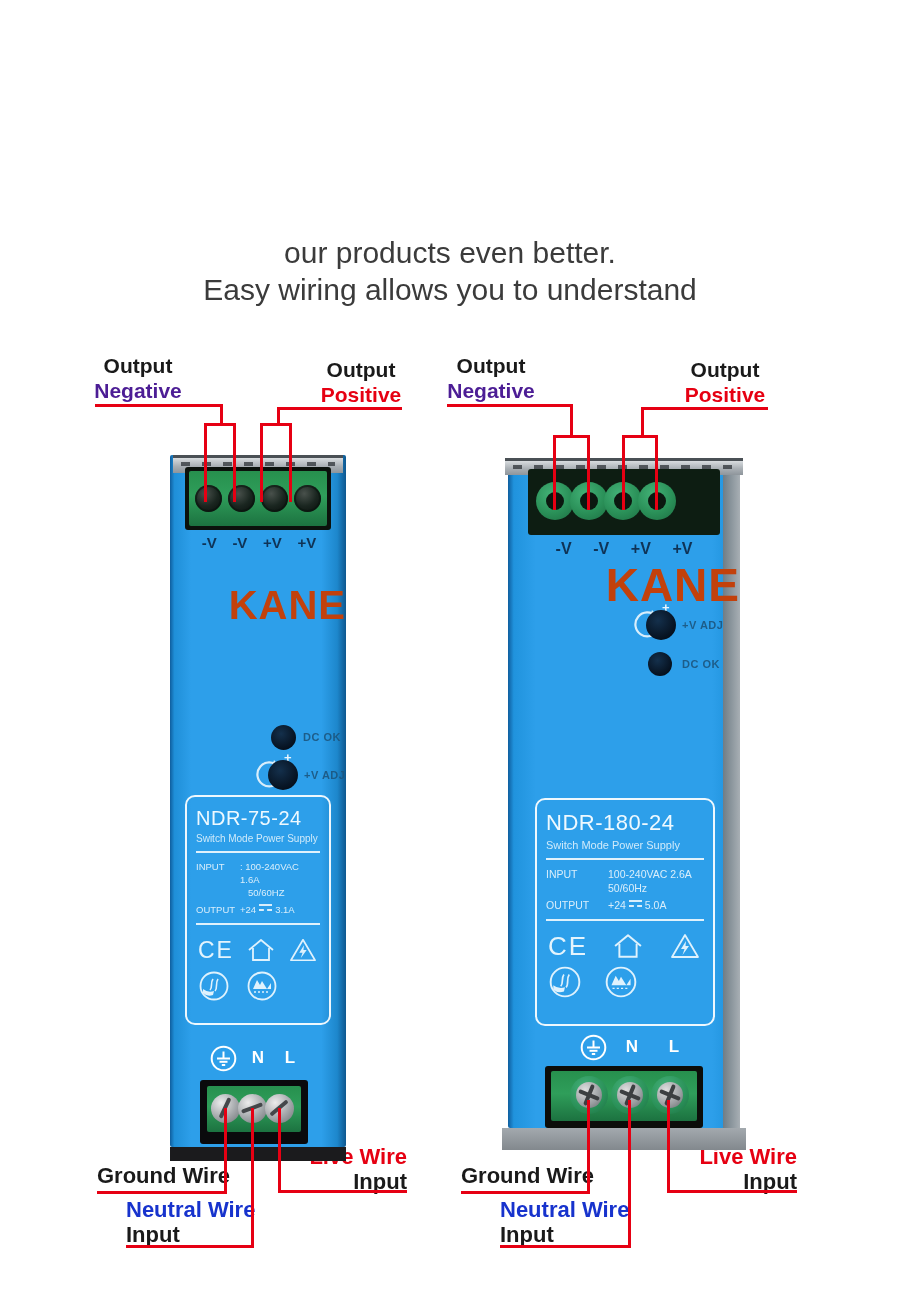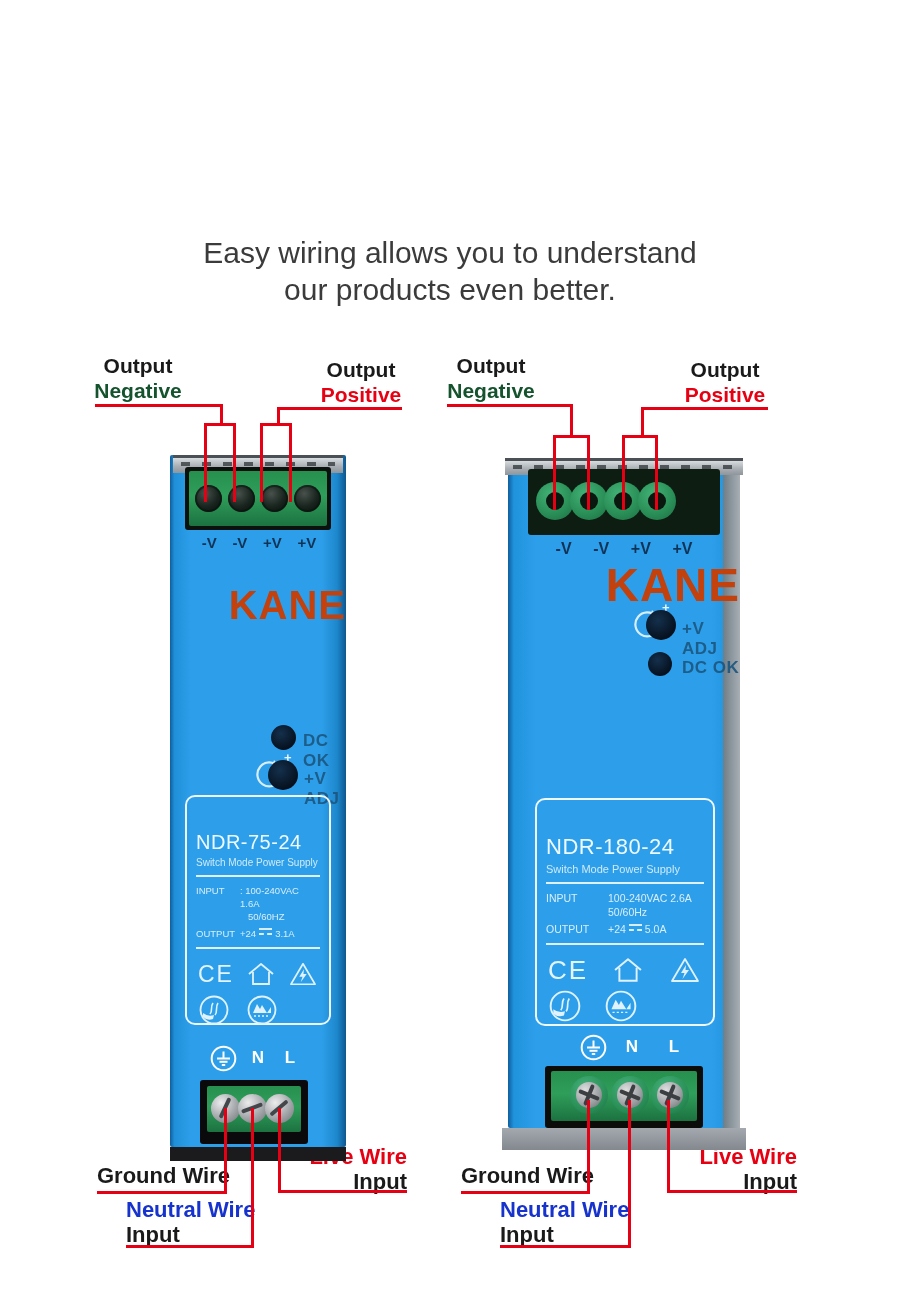--- a/index.html
+++ b/index.html
@@ -8,21 +8,21 @@
 
   
   .title{position:absolute;top:146px;left:0;width:900px;text-align:center;
          font-size:61px;font-weight:bold;color:#333;letter-spacing:0;}
   .subtitle{position:absolute;top:234px;left:0;width:900px;text-align:center;
             font-size:30px;color:#3b3b3b;line-height:37px;}
 
   
   .lab{position:absolute;font-size:21px;font-weight:600;line-height:25px;text-align:center;}
   .lab .b{color:#1a1a1a;display:block;}
-  .lab .blue{color:#14532d;display:block;}
+  .lab .blue{color:#4c1d95;display:block;}
   .lab .red{color:#e60012;display:block;}
   .lab2{position:absolute;font-size:22px;font-weight:600;line-height:25px;}
   .lab2 .b{color:#1a1a1a;display:block;}
   .lab2 .blue{color:#1733cd;display:block;}
   .lab2 .red{color:#e60012;display:block;}
   .ra{text-align:right;}
 
   
   .rl{position:absolute;background:#e60013;z-index:7;}
 
@@ -38,25 +38,25 @@
        background:linear-gradient(180deg,#27904e,#2f9e5a 45%,#1c7240);}
   .hole{width:27px;height:27px;border-radius:50%;
        background:radial-gradient(circle at 38% 32%,#49514c,#1a2620 50%,#070b09 100%);
        box-shadow:inset 0 0 0 2px rgba(8,20,12,.55);}
   .vlabels{position:absolute;display:flex;justify-content:space-evenly;
        color:#0f3356;font-weight:bold;}
   .brand{position:absolute;left:0;width:100%;text-align:right;font-weight:bold;
        color:#c2410c;letter-spacing:1px;}
   .led{position:absolute;border-radius:50%;
        background:radial-gradient(circle at 40% 35%,#14304c,#050f1c 75%);}
-  .ledlab{position:absolute;font-size:17px;color:#1c567f;letter-spacing:.5px;font-weight:bold;opacity:.9;}
+  .ledlab{position:absolute;font-size:11px;color:#1c567f;letter-spacing:.5px;font-weight:bold;opacity:.9;}
   .adjplus{position:absolute;font-size:13px;font-weight:bold;color:#e9f5fd;}
   .plate{position:absolute;border:2px solid rgba(255,255,255,.92);border-radius:10px;
        box-sizing:border-box;padding:10px 9px;color:#d9eefb;}
-  .model{font-size:20px;color:#eef9ff;letter-spacing:.5px;margin-top:24px;}
+  .model{font-size:20px;color:#eef9ff;letter-spacing:.5px;}
   .ptype{font-size:10px;margin-top:3px;color:#cfeafa;}
   .pdiv{border-top:2px solid rgba(255,255,255,.85);margin:7px 0;}
   .srow{display:flex;font-size:9.5px;line-height:13px;color:#d9eefb;}
   .slabel{flex:none;}
   .icons1{display:flex;align-items:center;justify-content:space-between;height:36px;padding:0 2px;}
   .icons2{display:flex;align-items:center;gap:16px;height:36px;padding-left:2px;}
   .ce{font-size:23px;color:#e4f4fd;letter-spacing:2px;}
   .gl{position:absolute;color:#fff;font-weight:bold;font-size:17px;width:16px;text-align:center;}
   .screw{position:absolute;width:29px;height:29px;border-radius:50%;
        background:radial-gradient(circle at 35% 30%,#ececec,#a3a7aa 55%,#6e7275);}
@@ -82,22 +82,22 @@
   .dcsym::after{content:"";position:absolute;left:0;top:3px;width:13px;
        border-top:2px dashed currentColor;}
   svg{display:block;}
 </style>
 </head>
 <body>
 
 <div id="canvas">
 
   <div class="subtitle">
+    <div>our products even better.</div>
     <div>Easy wiring allows you to understand</div>
-    <div>our products even better.</div>
   </div>
 
   <div class="lab" style="left:88px;top:353px;width:100px;">
     <span class="b">Output</span>
     <span class="blue">Negative</span>
   </div>
   <div class="lab" style="left:314px;top:357px;width:94px;">
     <span class="b">Output</span>
     <span class="red">Positive</span>
   </div>

